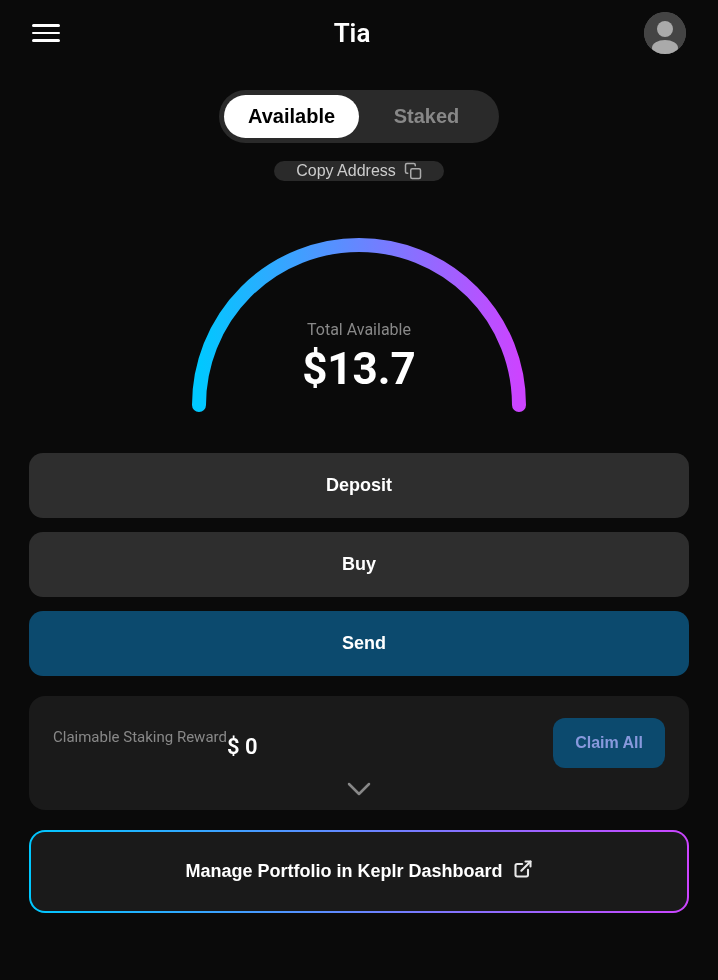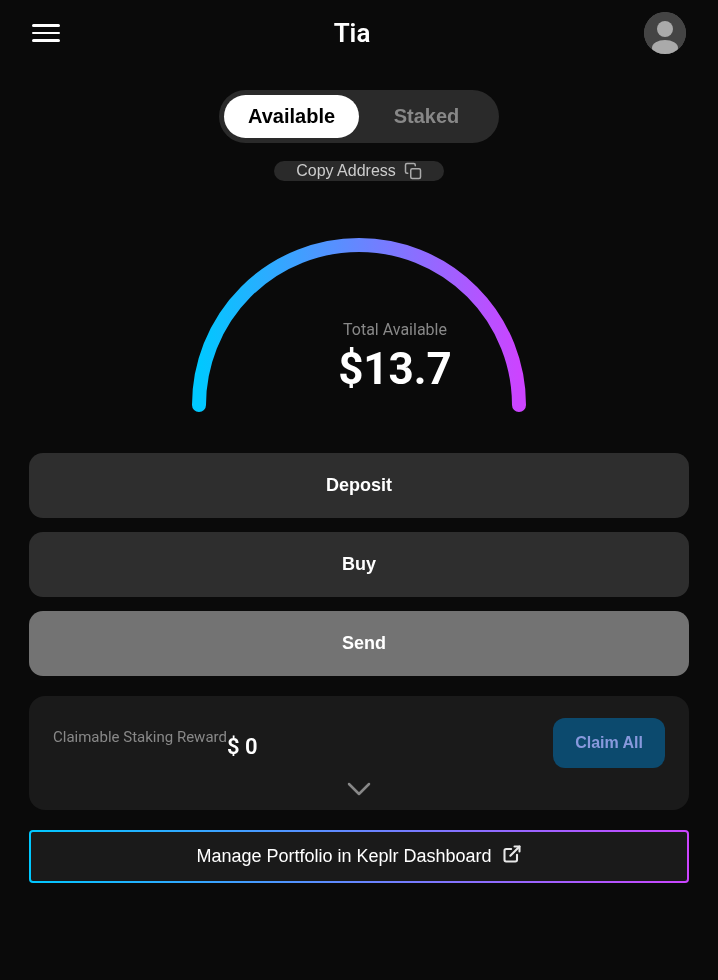--- a/index.html
+++ b/index.html
@@ -137,21 +137,20 @@
       width: 100%;
       height: 100%;
     }
 
     .gauge-text {
       position: absolute;
       bottom: 30px;
       left: 50%;
       transform: translateX(-50%);
       text-align: center;
-      margin-left: 36px;
     }
 
     .gauge-label {
       font-size: 16px;
       color: #888888;
       font-weight: 400;
       white-space: nowrap;
     }
 
     .gauge-value {
@@ -184,21 +183,21 @@
       background: #2e2e2e;
       color: #ffffff;
     }
 
     .action-btn.buy {
       background: #2e2e2e;
       color: #ffffff;
     }
 
     .action-btn.send {
-      background: #737373;
+      background: #0c4a6e;
       color: #ffffff;
       padding-left: 10px;
     }
 
     
     .staking-card {
       width: 660px;
       background: #1a1a1a;
       border-radius: 16px;
       margin-top: 20px;
@@ -246,28 +245,28 @@
       justify-content: center;
       margin-top: 14px;
       color: #888888;
       font-size: 20px;
     }
 
     
     .keplr-btn {
       width: 660px;
       margin-top: 20px;
-      padding: 12px 0;
-      border-radius: 4px;
+      padding: 27px 0;
+      border-radius: 16px;
       border: 2px solid transparent;
       background: linear-gradient(#1a1a1a, #1a1a1a) padding-box,
                   linear-gradient(90deg, #00c8ff, #cc44ff) border-box;
       color: #ffffff;
       font-size: 18px;
-      font-weight: 400;
+      font-weight: 700;
       cursor: pointer;
       display: flex;
       align-items: center;
       justify-content: center;
       gap: 10px;
     }
 
     .external-link-icon {
       font-size: 18px;
       opacity: 0.9;

